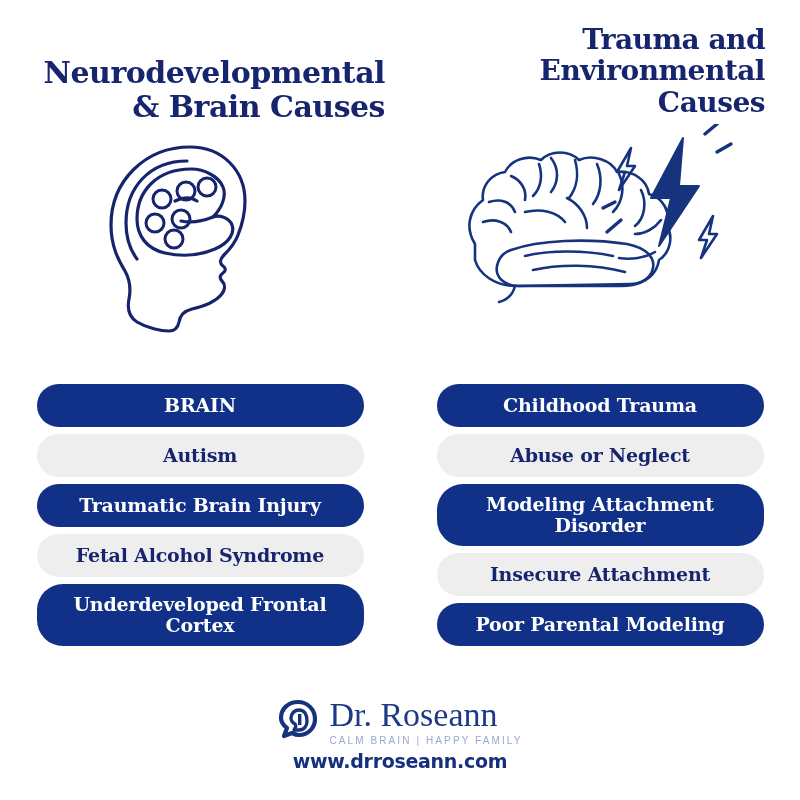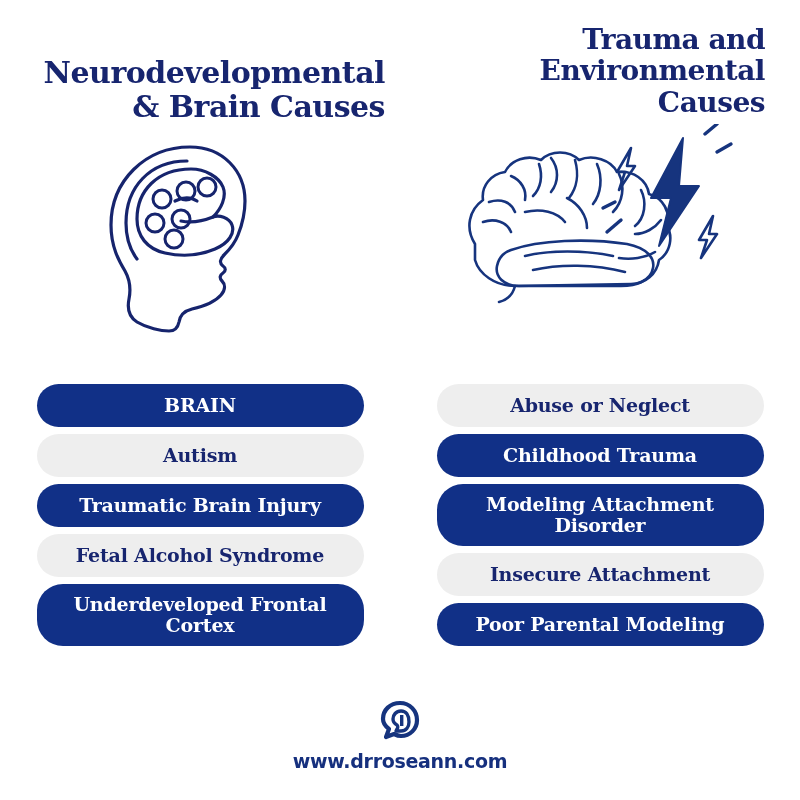--- a/index.html
+++ b/index.html
@@ -251,39 +251,43 @@
           <g stroke="#16347e" stroke-width="3.4" stroke-linecap="round">
             <line x1="250" y1="10" x2="262" y2="0"></line>
             <line x1="262" y1="28" x2="276" y2="20"></line>
             <line x1="160" y1="78" x2="148" y2="84"></line>
             <line x1="166" y1="96" x2="152" y2="108"></line>
           </g>
         </svg>
       </div>
 
       <div class="pill-list">
+        <div class="pill dark">Childhood Trauma</div>
         <div class="pill light">Abuse or Neglect</div>
-        <div class="pill dark">Childhood Trauma</div>
         <div class="pill dark two-line">Modeling Attachment Disorder</div>
         <div class="pill light">Insecure Attachment</div>
         <div class="pill dark">Poor Parental Modeling</div>
       </div>
     </div>
   </div>
 
   <div class="footer">
     <div class="logo-row">
       <span>
         <svg width="42" height="42" viewBox="0 0 42 42" aria-hidden="true">
           <path d="M21 3 C31 3 38 11 38 20 C38 29 31 36 22 36
                    C19 36 17 35 15 34 L7 37 L10 29
                    C6 26 4 23 4 19 C4 10 11 3 21 3 Z" fill="none" stroke="#16347e" stroke-width="4.2" stroke-linejoin="round"></path>
           <path d="M22 11 C17 11 14 15 14 19 C14 22 16 24 18 25
                    C19 26 19 28 18 29 L17 31 L22 31
                    C27 31 30 27 30 22 C30 15 27 11 22 11 Z" fill="none" stroke="#16347e" stroke-width="3.4" stroke-linejoin="round"></path>
           <rect x="21" y="15" width="3.4" height="11" fill="#16347e"></rect>
         </svg>
       </span>
+      <span class="logo-text">
+        <span class="logo-name">Dr. Roseann</span>
+        <span class="logo-tagline">CALM BRAIN | HAPPY FAMILY</span>
+      </span>
     </div>
     <div class="site-url">www.drroseann.com</div>
   </div>
 
 </div>
 
 </body></html>

